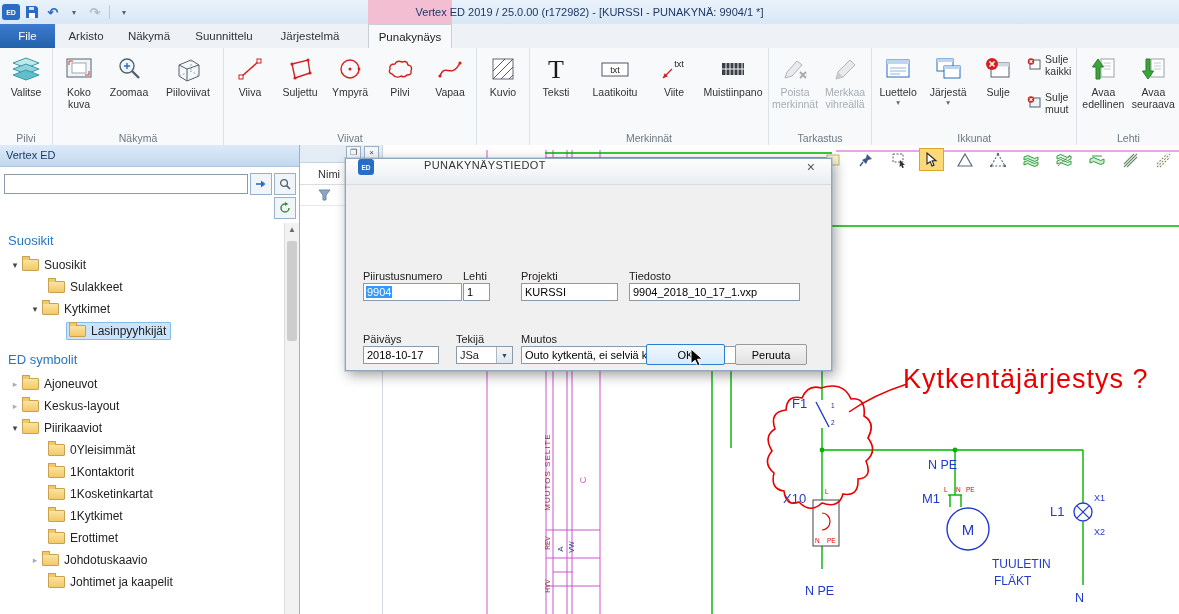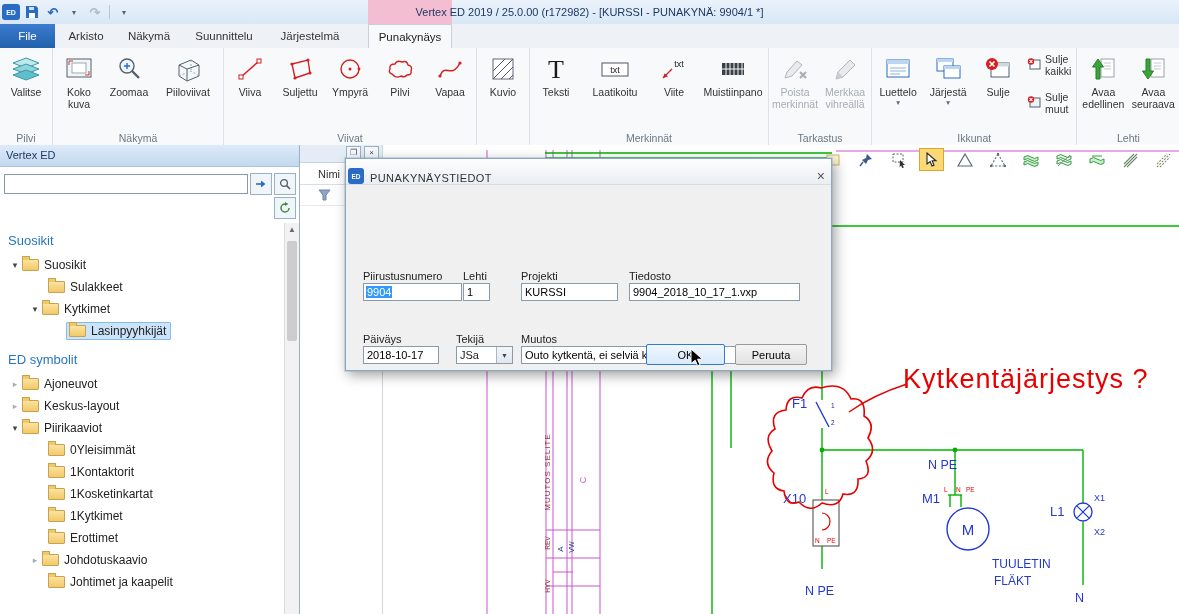--- a/index.html
+++ b/index.html
@@ -74,21 +74,21 @@
     text-align:center;color:#445;}
   .lp-col{height:21px;border-bottom:1px solid #d8dee5;font-size:11px;color:#333;display:flex;align-items:center;padding-left:18px;}
   .lp-filter{height:20px;display:flex;align-items:center;padding-left:18px;border-bottom:1px solid #e6eaef;}
   .ctoolbar{position:absolute;top:3px;right:4px;display:flex;gap:8px;align-items:center;}
   .cbtn{width:25px;height:23px;display:flex;align-items:center;justify-content:center;}
   .cbtn.active{background:#fcd978;border:1px solid #dba728;box-sizing:border-box;}
   
   .dialog{position:absolute;left:45px;top:13px;width:485px;height:211px;background:#f0f0f0;
     border:1px solid #8fa8c2;box-shadow:0 0 0 1px rgba(140,170,200,.35),3px 4px 12px rgba(0,0,0,.38);z-index:50;}
   .dlg-title{height:25px;background:linear-gradient(#fdfdfd,#eaeef2);border-bottom:1px solid #d7dce1;
-    display:flex;align-items:flex-end;padding:0 2px;}
+    display:flex;align-items:flex-start;padding:0 12px;gap:44px;}
   .dlg-ico{width:16px;height:16px;background:#2a6bc4;border-radius:3px;color:#fff;font-size:6.5px;font-weight:bold;
     display:flex;align-items:center;justify-content:center;margin-right:6px;}
   .dlg-titletext{flex:1;font-size:11px;color:#333;letter-spacing:.4px;}
   .dlg-close{font-size:14px;color:#555;padding:0 4px;}
   .fld{position:absolute;font-size:11px;color:#222;margin-top:44px;}
   .inp{border:1px solid #8a9aa8;background:#fff;height:18px;font-size:11px;font-family:"Liberation Sans",sans-serif;
     padding:0 3px;box-sizing:border-box;width:100%;}
   .inp-fake{border:1px solid #8a9aa8;background:#fff;height:18px;display:flex;align-items:center;
     padding:0 2px;box-sizing:border-box;font-size:11px;}
   .selhl{background:#3399ff;color:#fff;padding:0 1px;}

